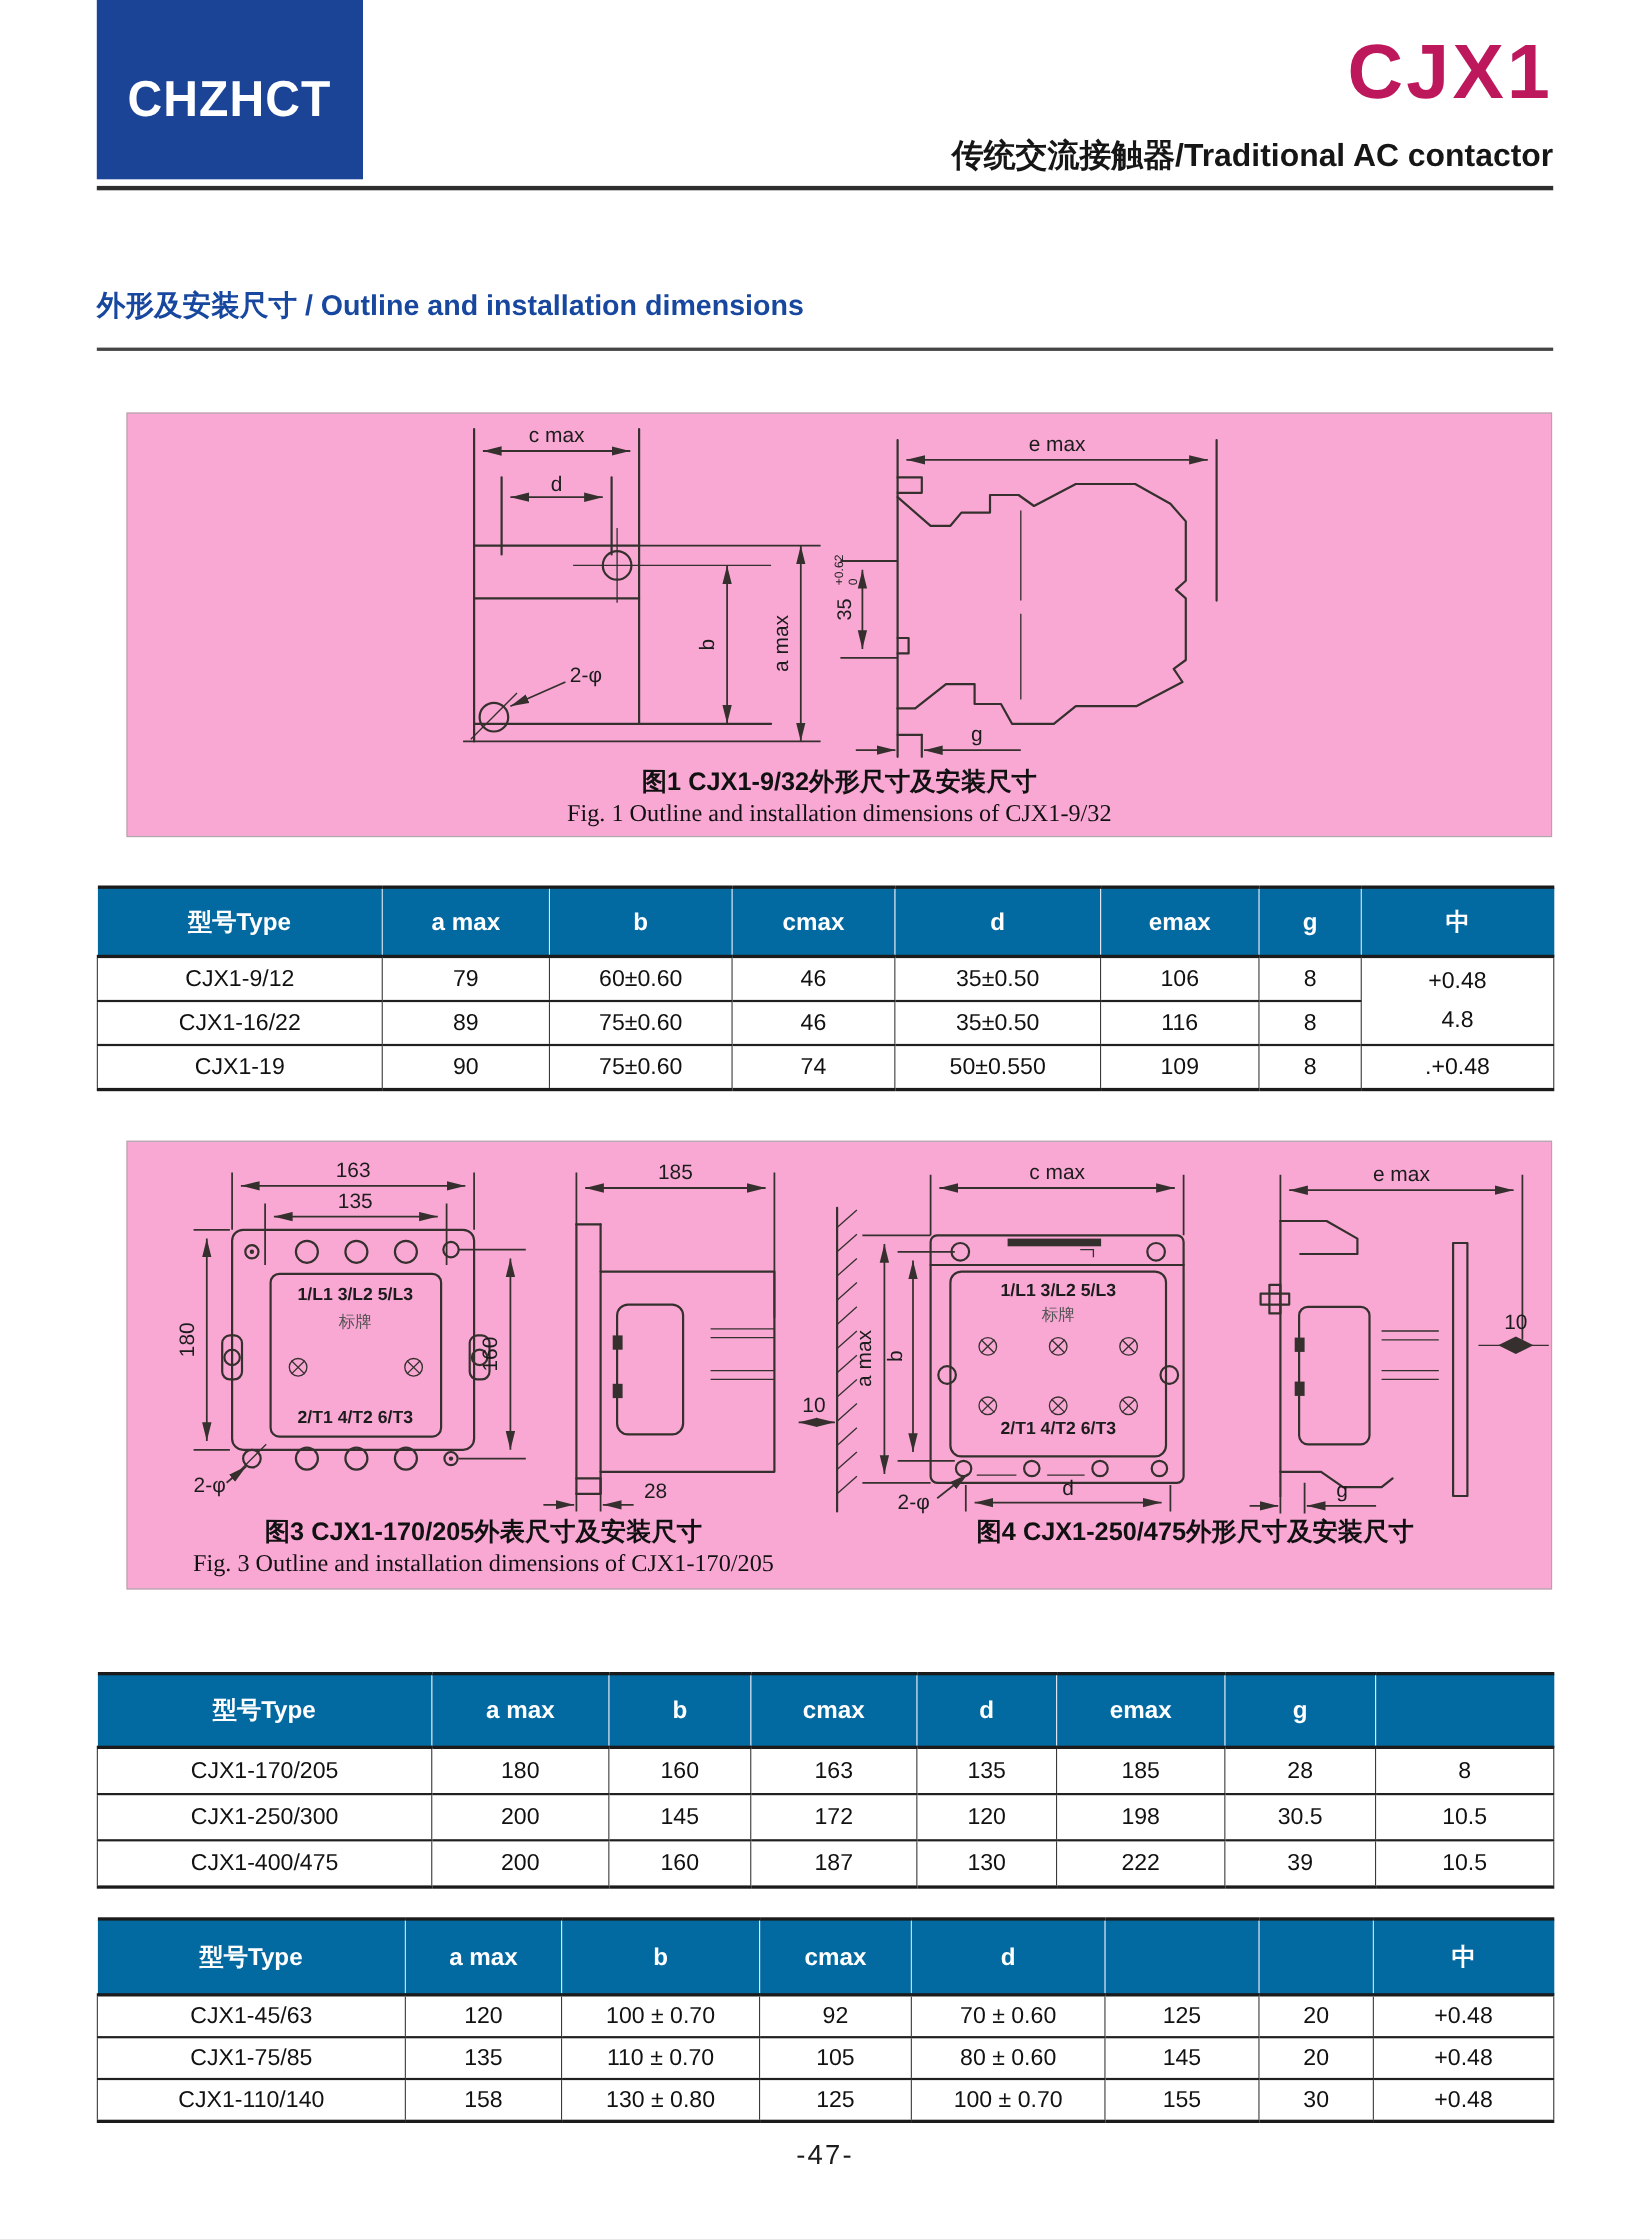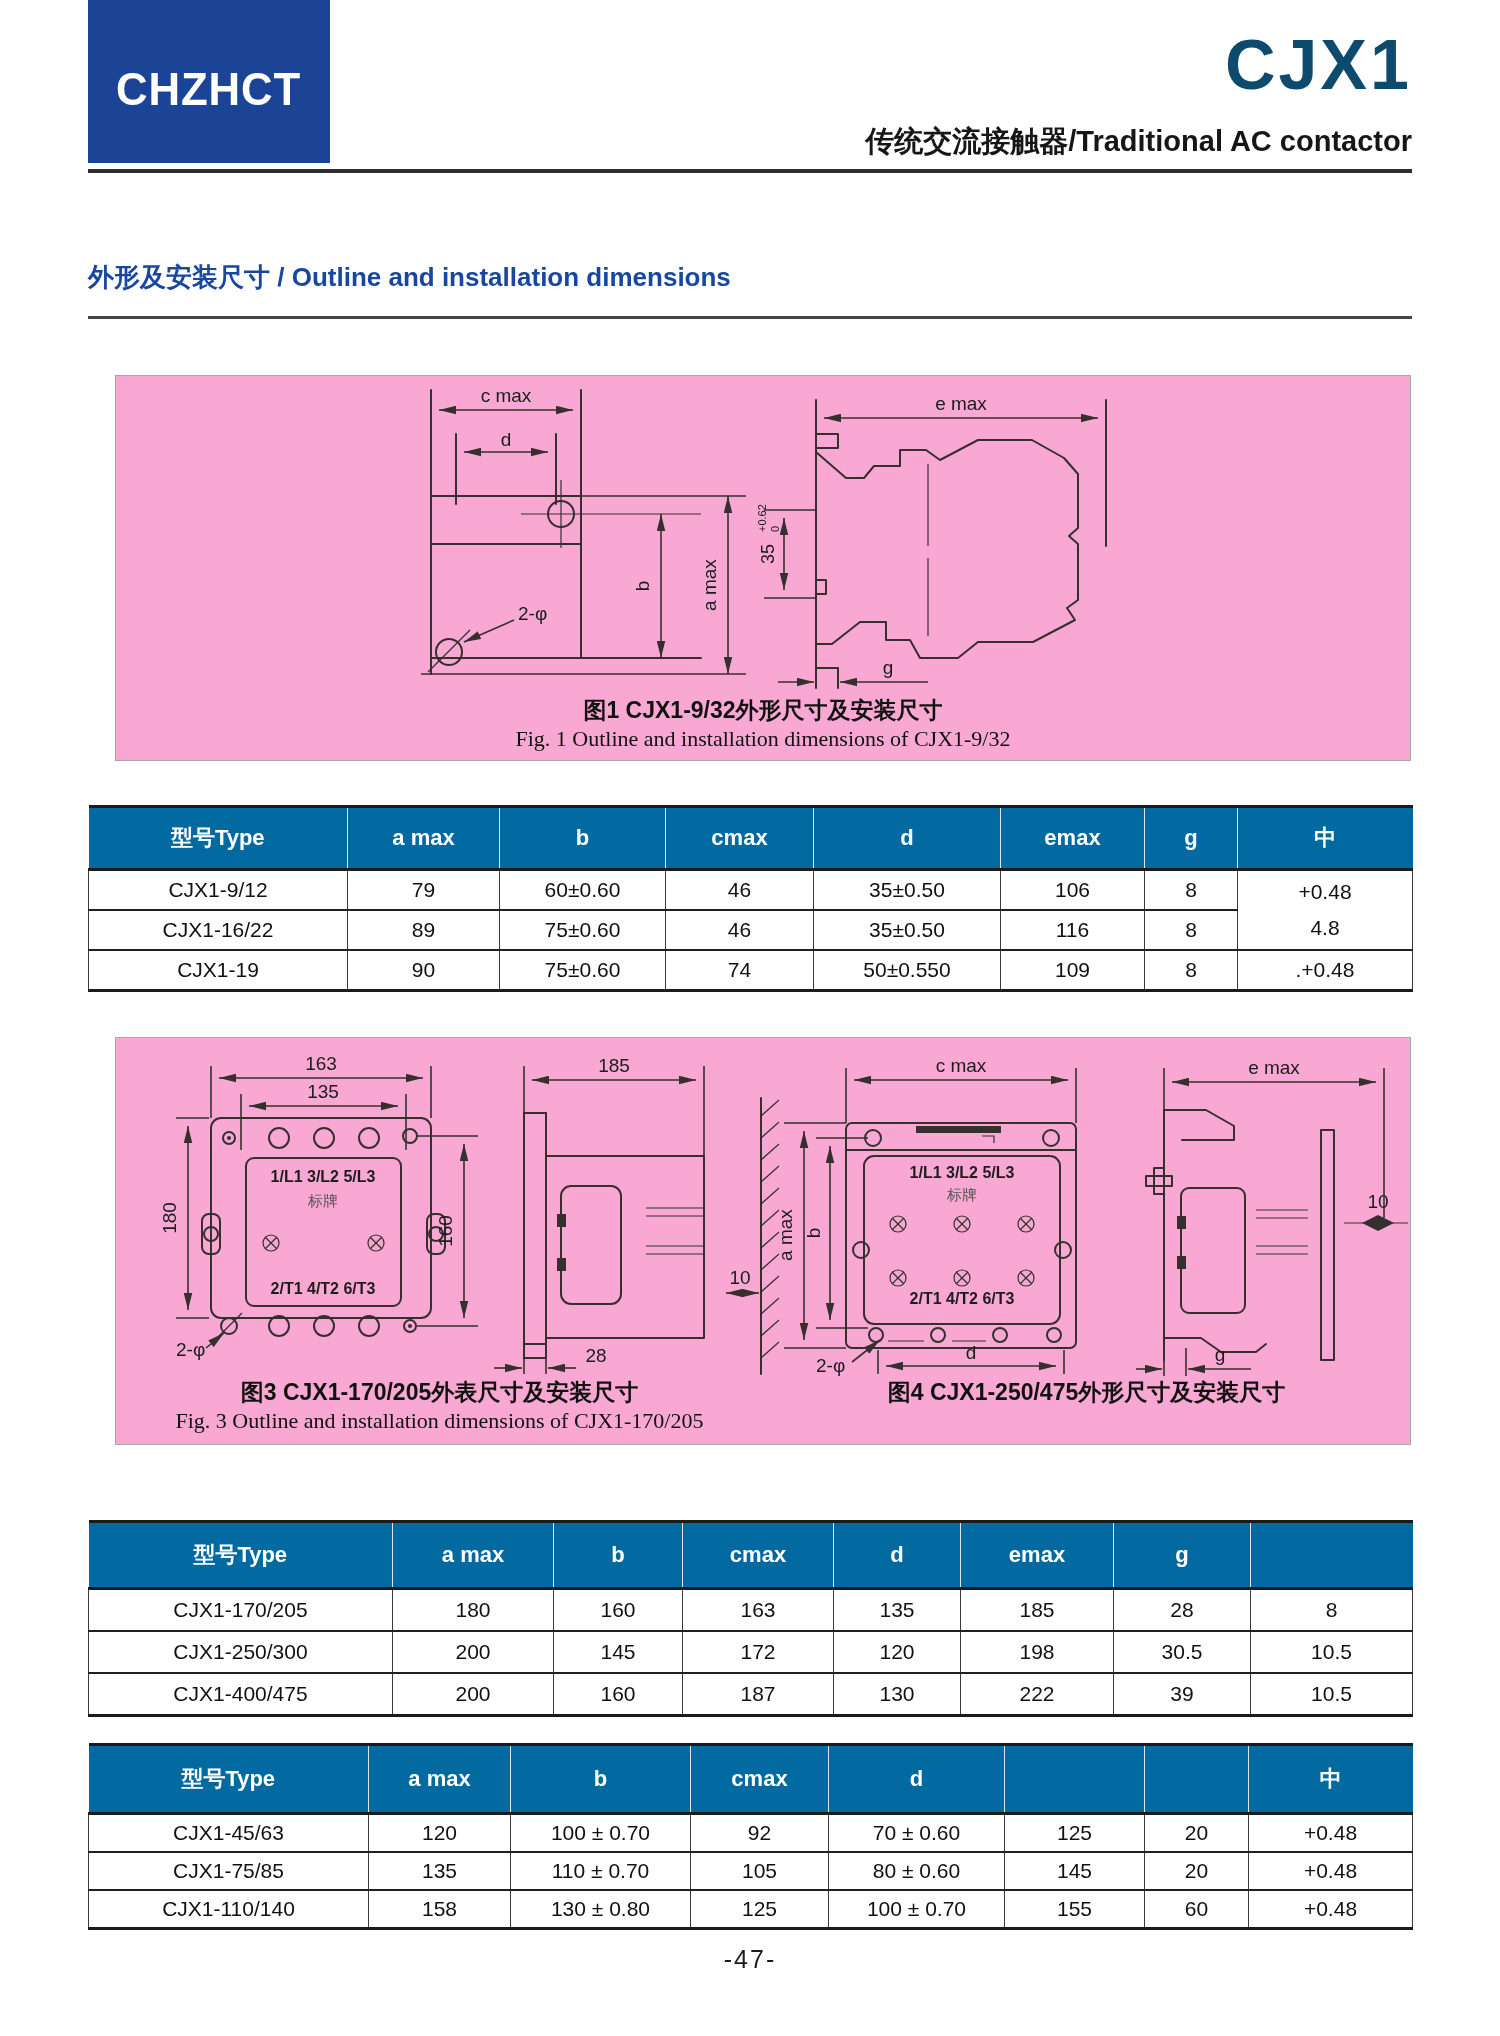--- a/index.html
+++ b/index.html
@@ -5,21 +5,21 @@
   html,body{margin:0;padding:0;background:#d9d9d9;}
   .page{position:relative;width:1500px;height:2036px;margin:0 auto;background:#ffffff;
         font-family:"Liberation Sans",sans-serif;overflow:hidden;}
 
   
   .logo{position:absolute;left:88px;top:0;width:242px;height:163px;background:#1b4497;
         display:flex;align-items:center;justify-content:center;}
   .logo-text{color:#fff;font-size:46px;font-weight:800;letter-spacing:1px;padding-top:14px;
              transform:scaleX(.95);}
   .product-title{position:absolute;top:30px;right:88px;font-size:70px;font-weight:bold;
-                 color:#0c4a6e;letter-spacing:3px;line-height:1;}
+                 color:#be185d;letter-spacing:3px;line-height:1;}
   .product-subtitle{position:absolute;top:122px;right:88px;font-size:29px;font-weight:600;color:#161616;}
   .rule{position:absolute;left:88px;width:1324px;background:#2e2e2e;}
   .rule-header{top:169px;height:4px;}
   .rule-section{top:316px;height:3px;background:#454545;}
   .section-heading{position:absolute;left:88px;top:260px;font-size:26px;font-weight:bold;color:#17479e;}
 
   
   .fig-panel{position:absolute;left:115px;width:1296px;background:#f9a8d4;border:1px solid #a9a9a9;
              box-sizing:border-box;display:flex;flex-direction:column;align-items:center;}
   .fig1-panel{top:375px;height:386px;}
@@ -492,20 +492,20 @@
       <td>20</td>
       <td>+0.48</td>
     </tr>
     <tr>
       <td>CJX1-110/140</td>
       <td>158</td>
       <td>130 ± 0.80</td>
       <td>125</td>
       <td>100 ± 0.70</td>
       <td>155</td>
-      <td>60</td>
+      <td>30</td>
       <td>+0.48</td>
     </tr>
   </tbody>
     </table>
 
   <div class="page-number">-47-</div>
 </div>
 
 </body></html>

